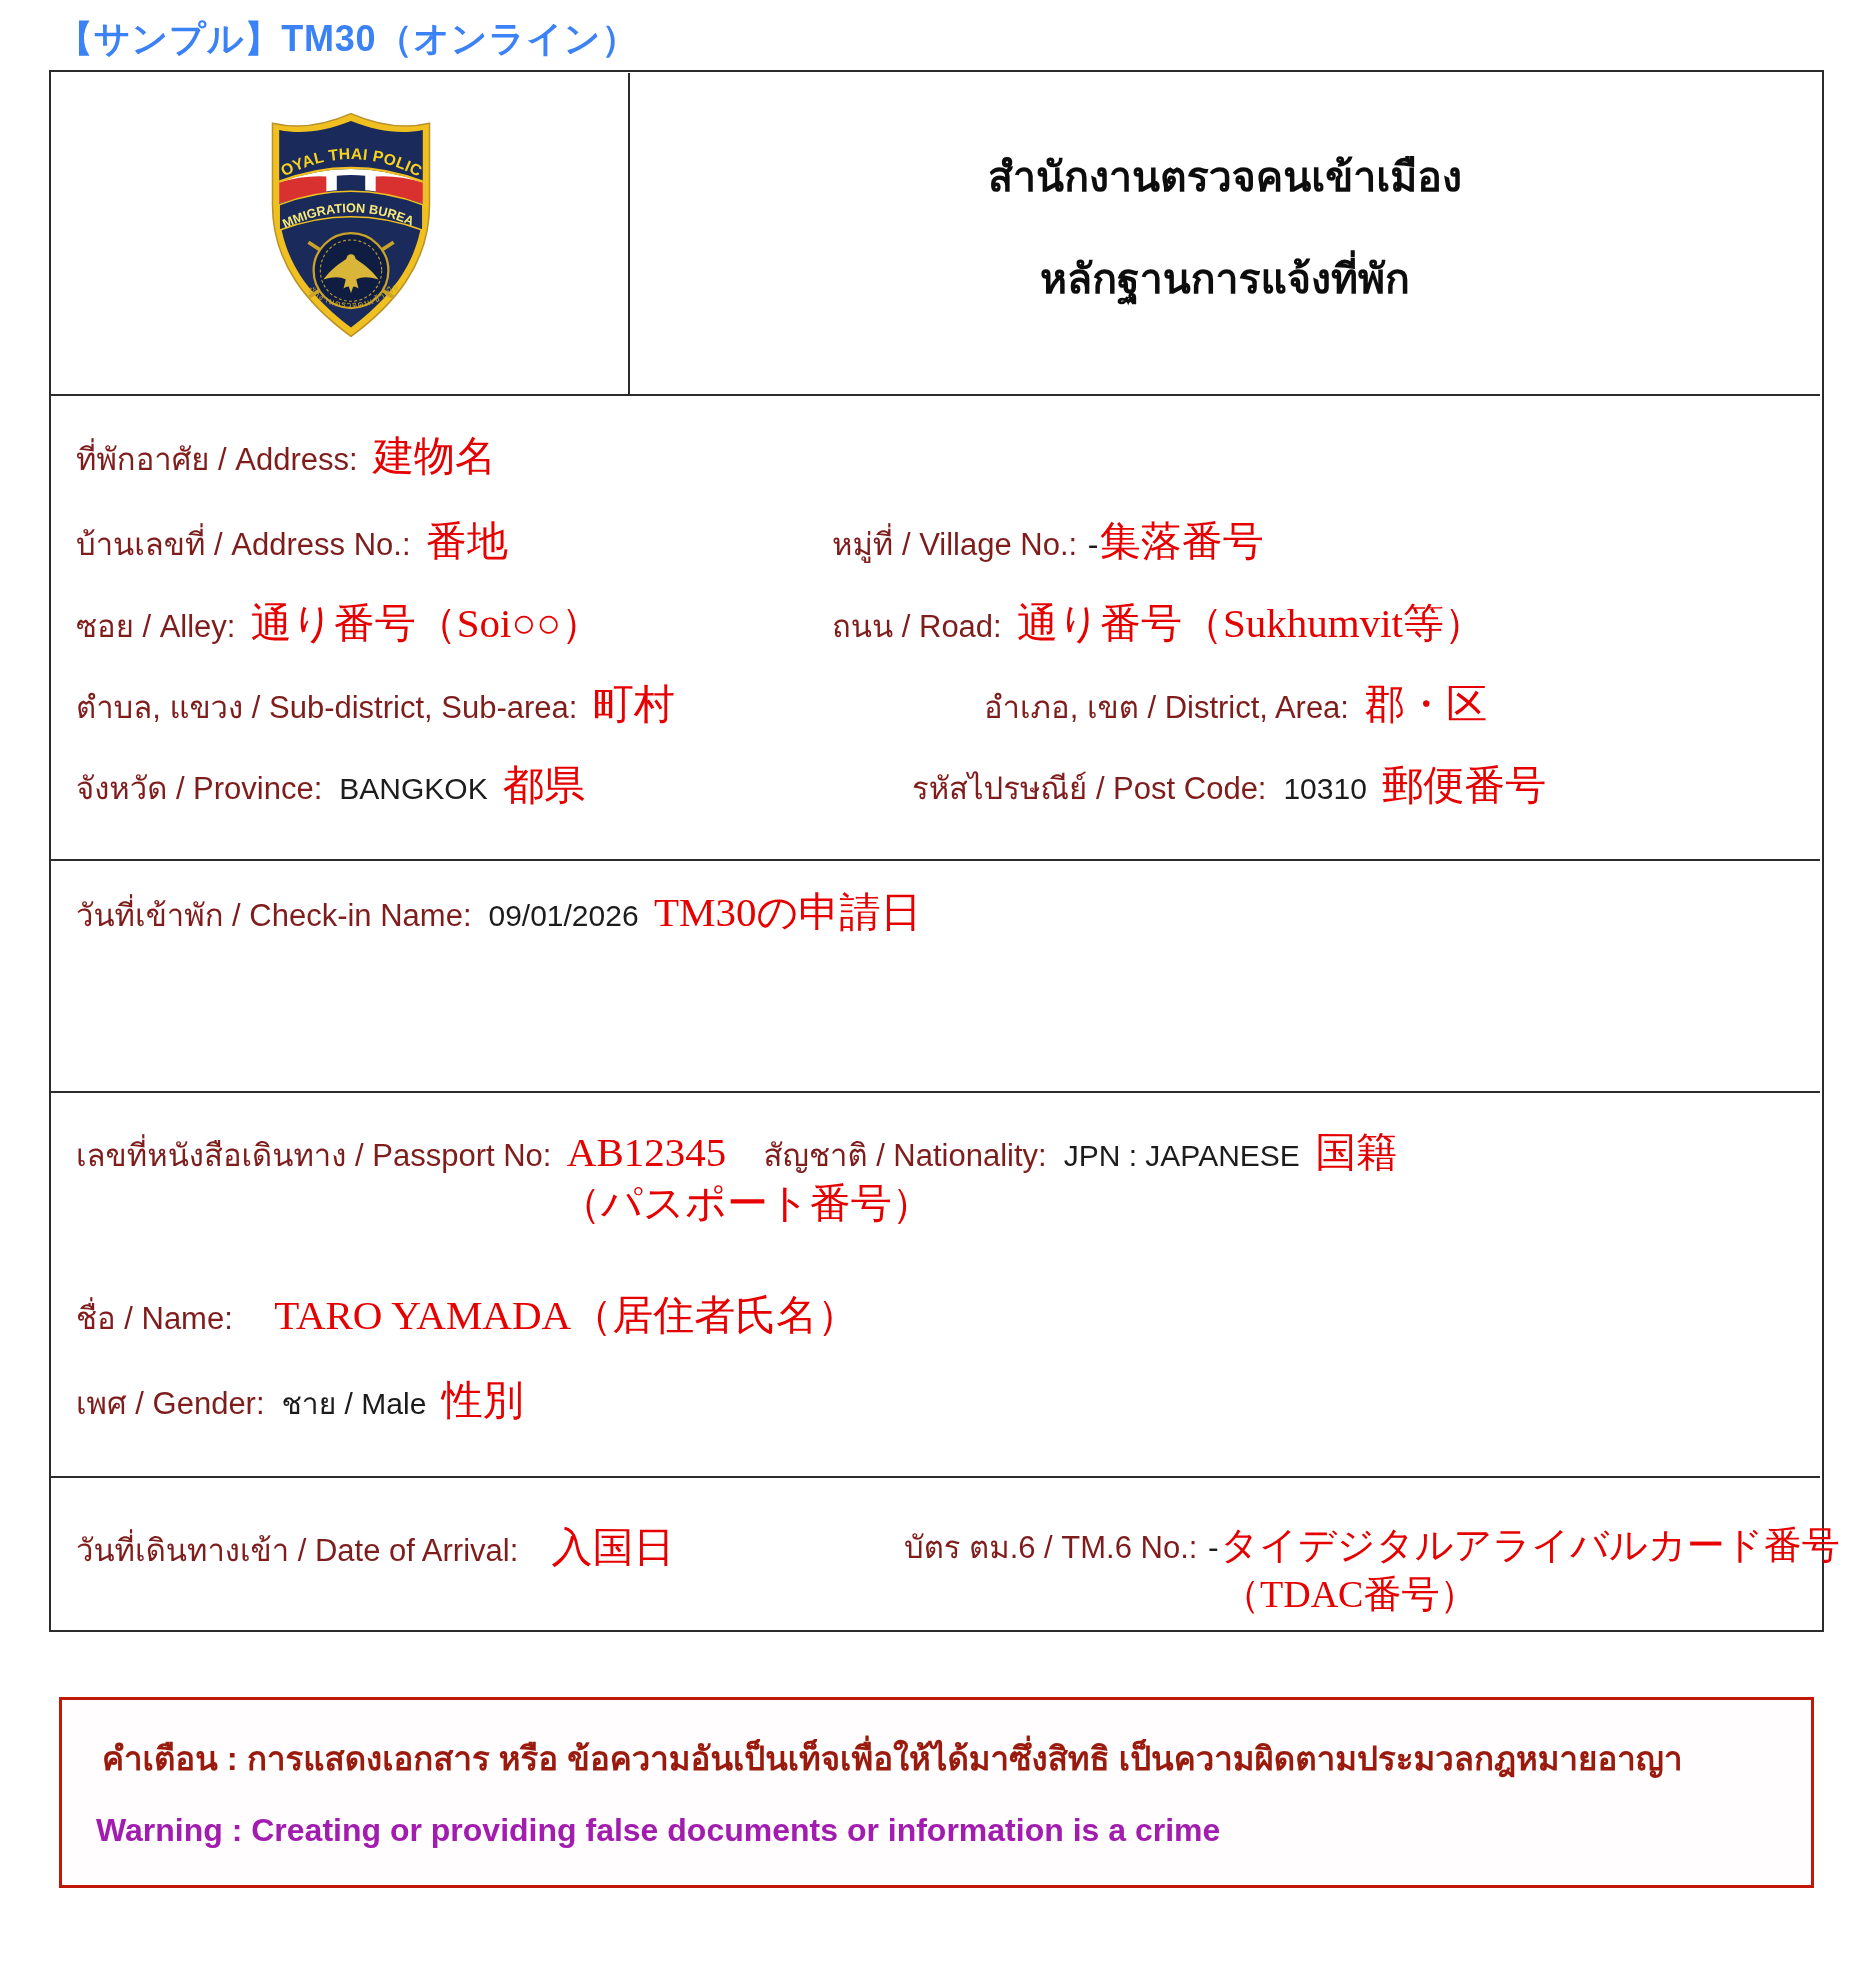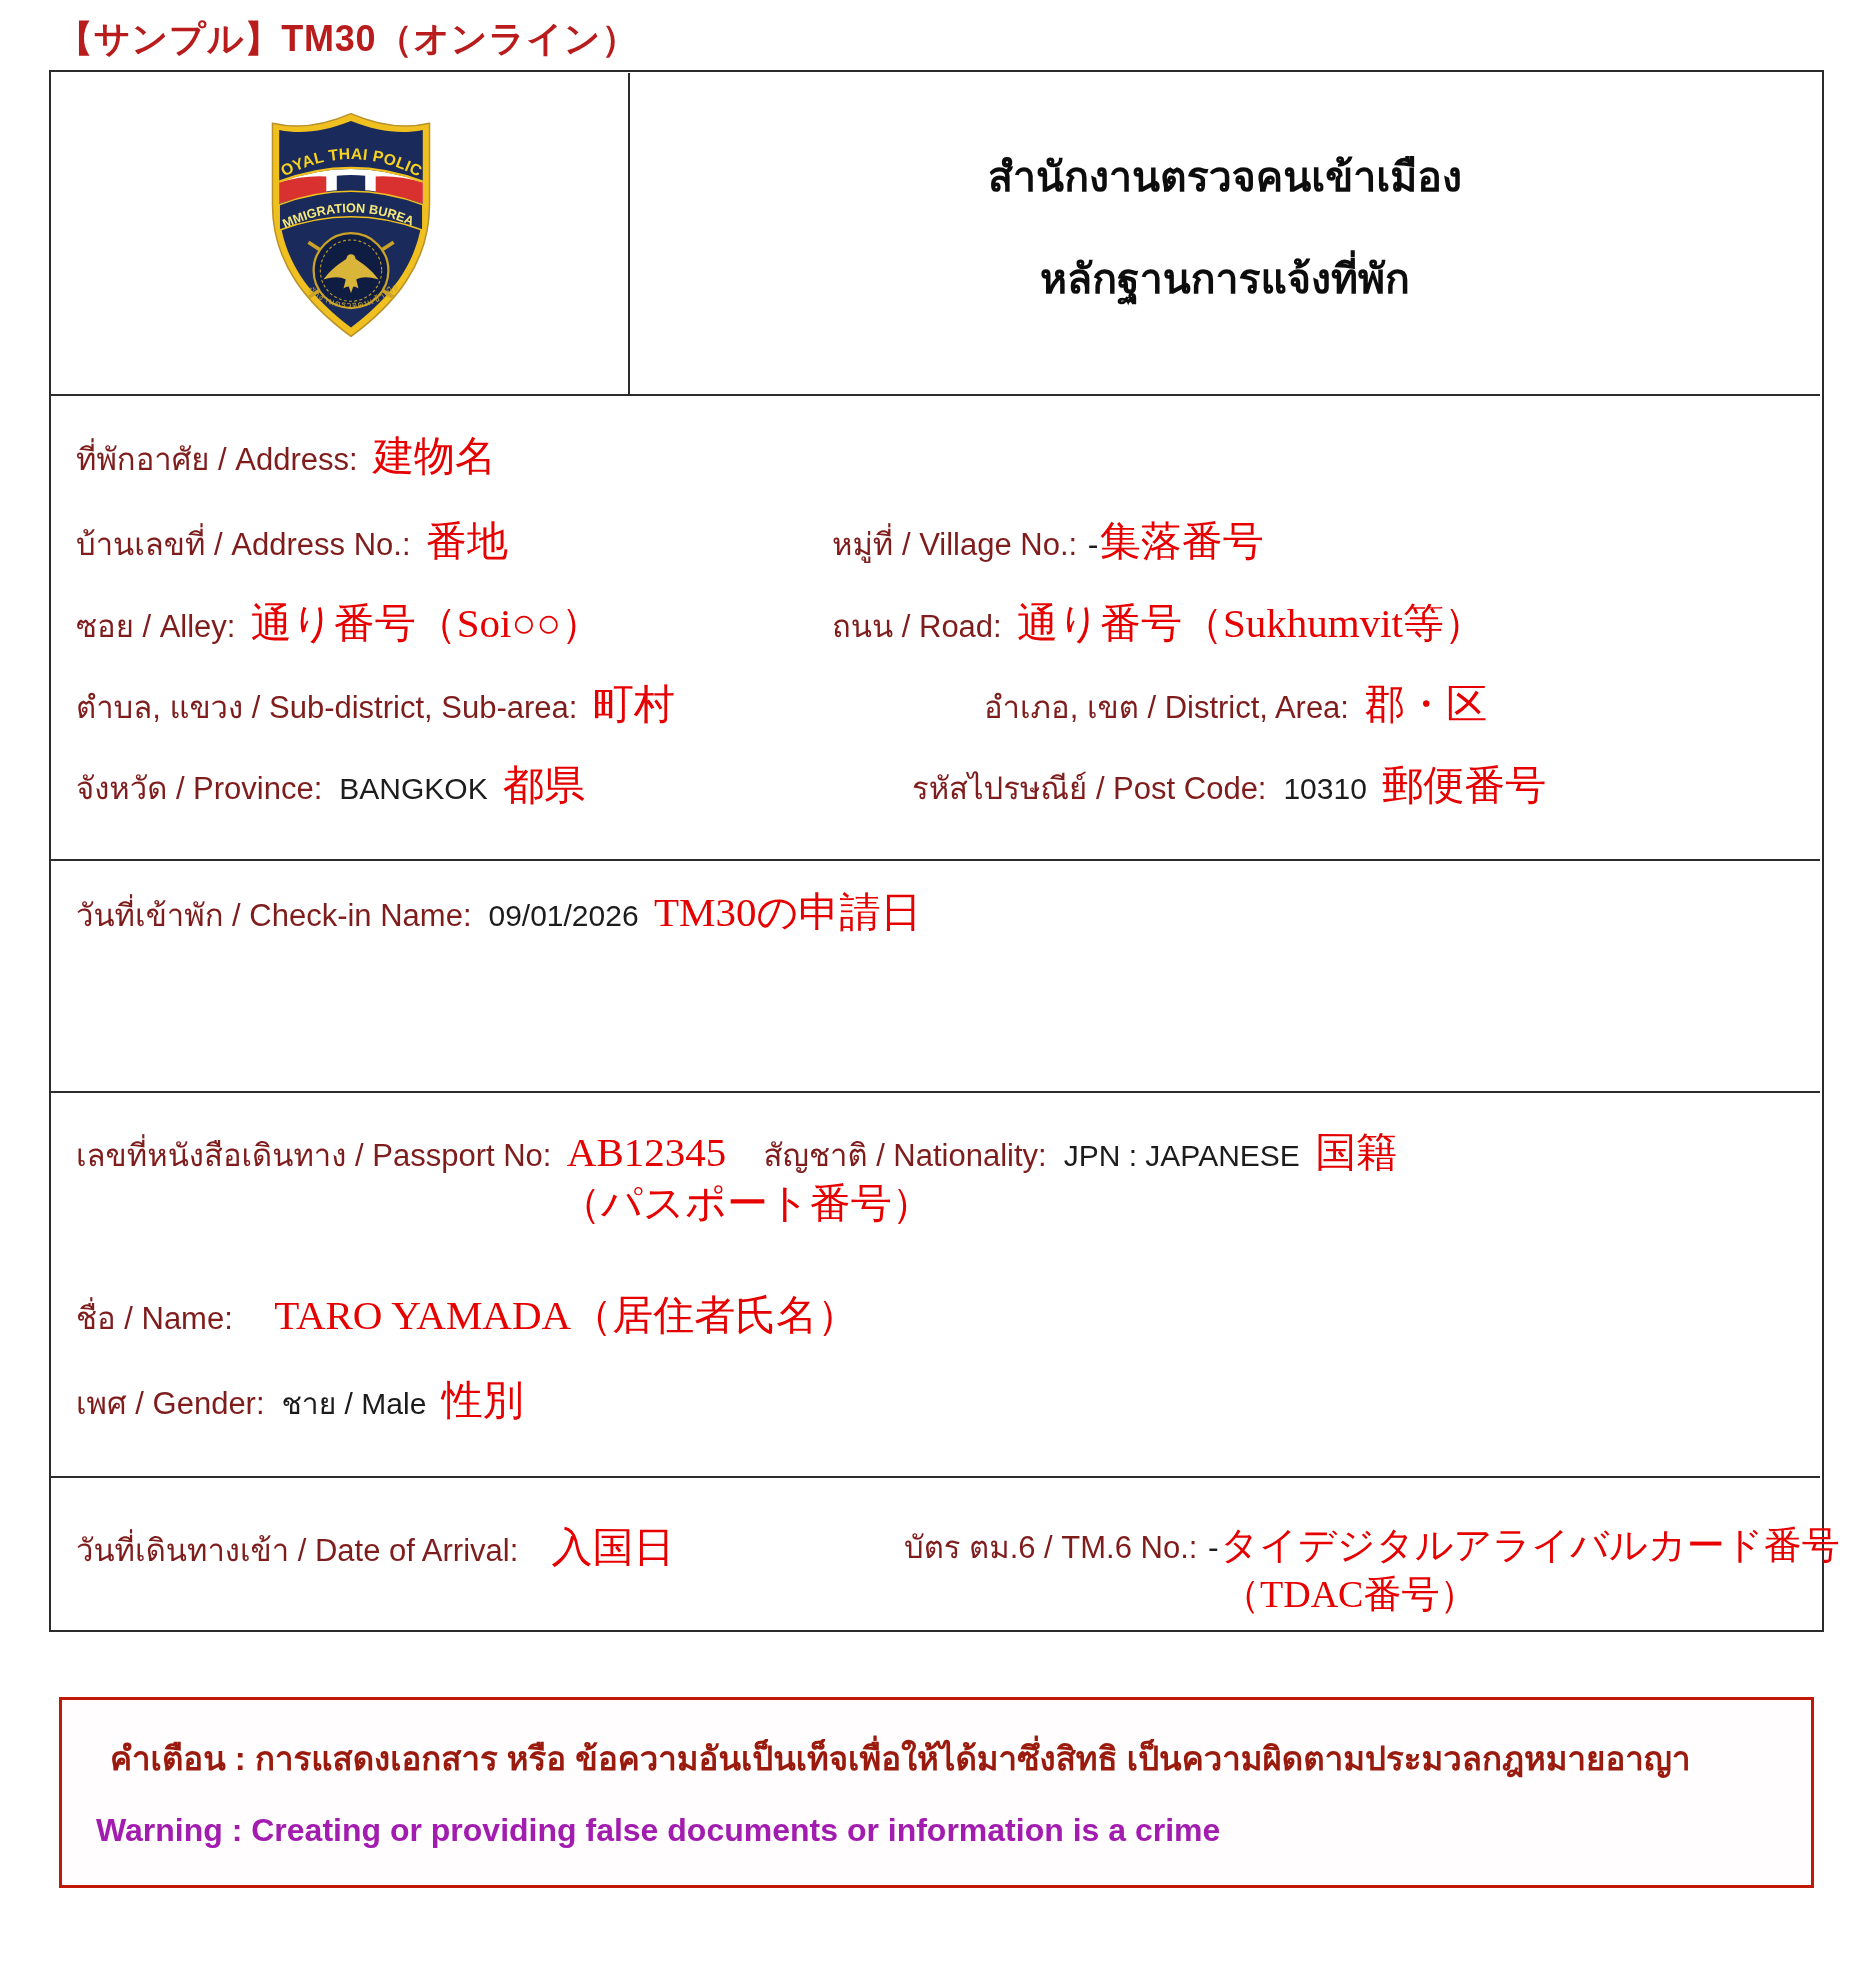--- a/index.html
+++ b/index.html
@@ -3,21 +3,21 @@
 <meta charset="utf-8">
 <style>
   html,body { margin:0; padding:0; background:#ffffff; }
   .page {
     position:relative; width:1876px; height:1965px; background:#ffffff;
     font-family:"Liberation Sans","DejaVu Sans",sans-serif; color:#111;
     overflow:hidden;
   }
   .page-title {
     position:absolute; left:57px; top:15px;
-    font-size:36px; font-weight:600; color:#b91c1c; letter-spacing:0.8px;
+    font-size:36px; font-weight:600; color:#3b82f6; letter-spacing:0.8px;
   }
   .form-box {
     position:absolute; left:49px; top:70px; width:1771px; height:1558px;
     border:2.3px solid #2b2b2b; background:#ffffff;
   }
   .vline { position:absolute; background:#2b2b2b; width:2.3px; }
   .hline { position:absolute; background:#2b2b2b; height:2.3px; }
   .badge-wrap { position:absolute; left:265px; top:108px; width:172px; height:234px; }
   .thai-head {
     position:absolute; left:628px; width:1194px; text-align:center;
@@ -31,21 +31,21 @@
     font-family:"Liberation Serif","DejaVu Serif",serif;
     color:#e60000; font-size:41px; margin-left:12px;
   }
   .ann-sm { font-size:38px; }
   .col2 { position:absolute; top:0; white-space:nowrap; }
   .warning-box {
     position:absolute; left:59px; top:1697px; width:1749px; height:185px;
     border:3.8px solid #c21807; background:#fffdfd;
   }
   .warn-thai {
-    position:absolute; left:48px; top:32px;
+    position:absolute; left:40px; top:32px;
     font-size:33px; font-weight:bold; color:#9a1a0d;
   }
   .warn-en {
     position:absolute; left:34px; top:112px;
     font-size:32px; font-weight:600; color:#a21caf;
   }
 </style>
 </head>
 <body>
 

